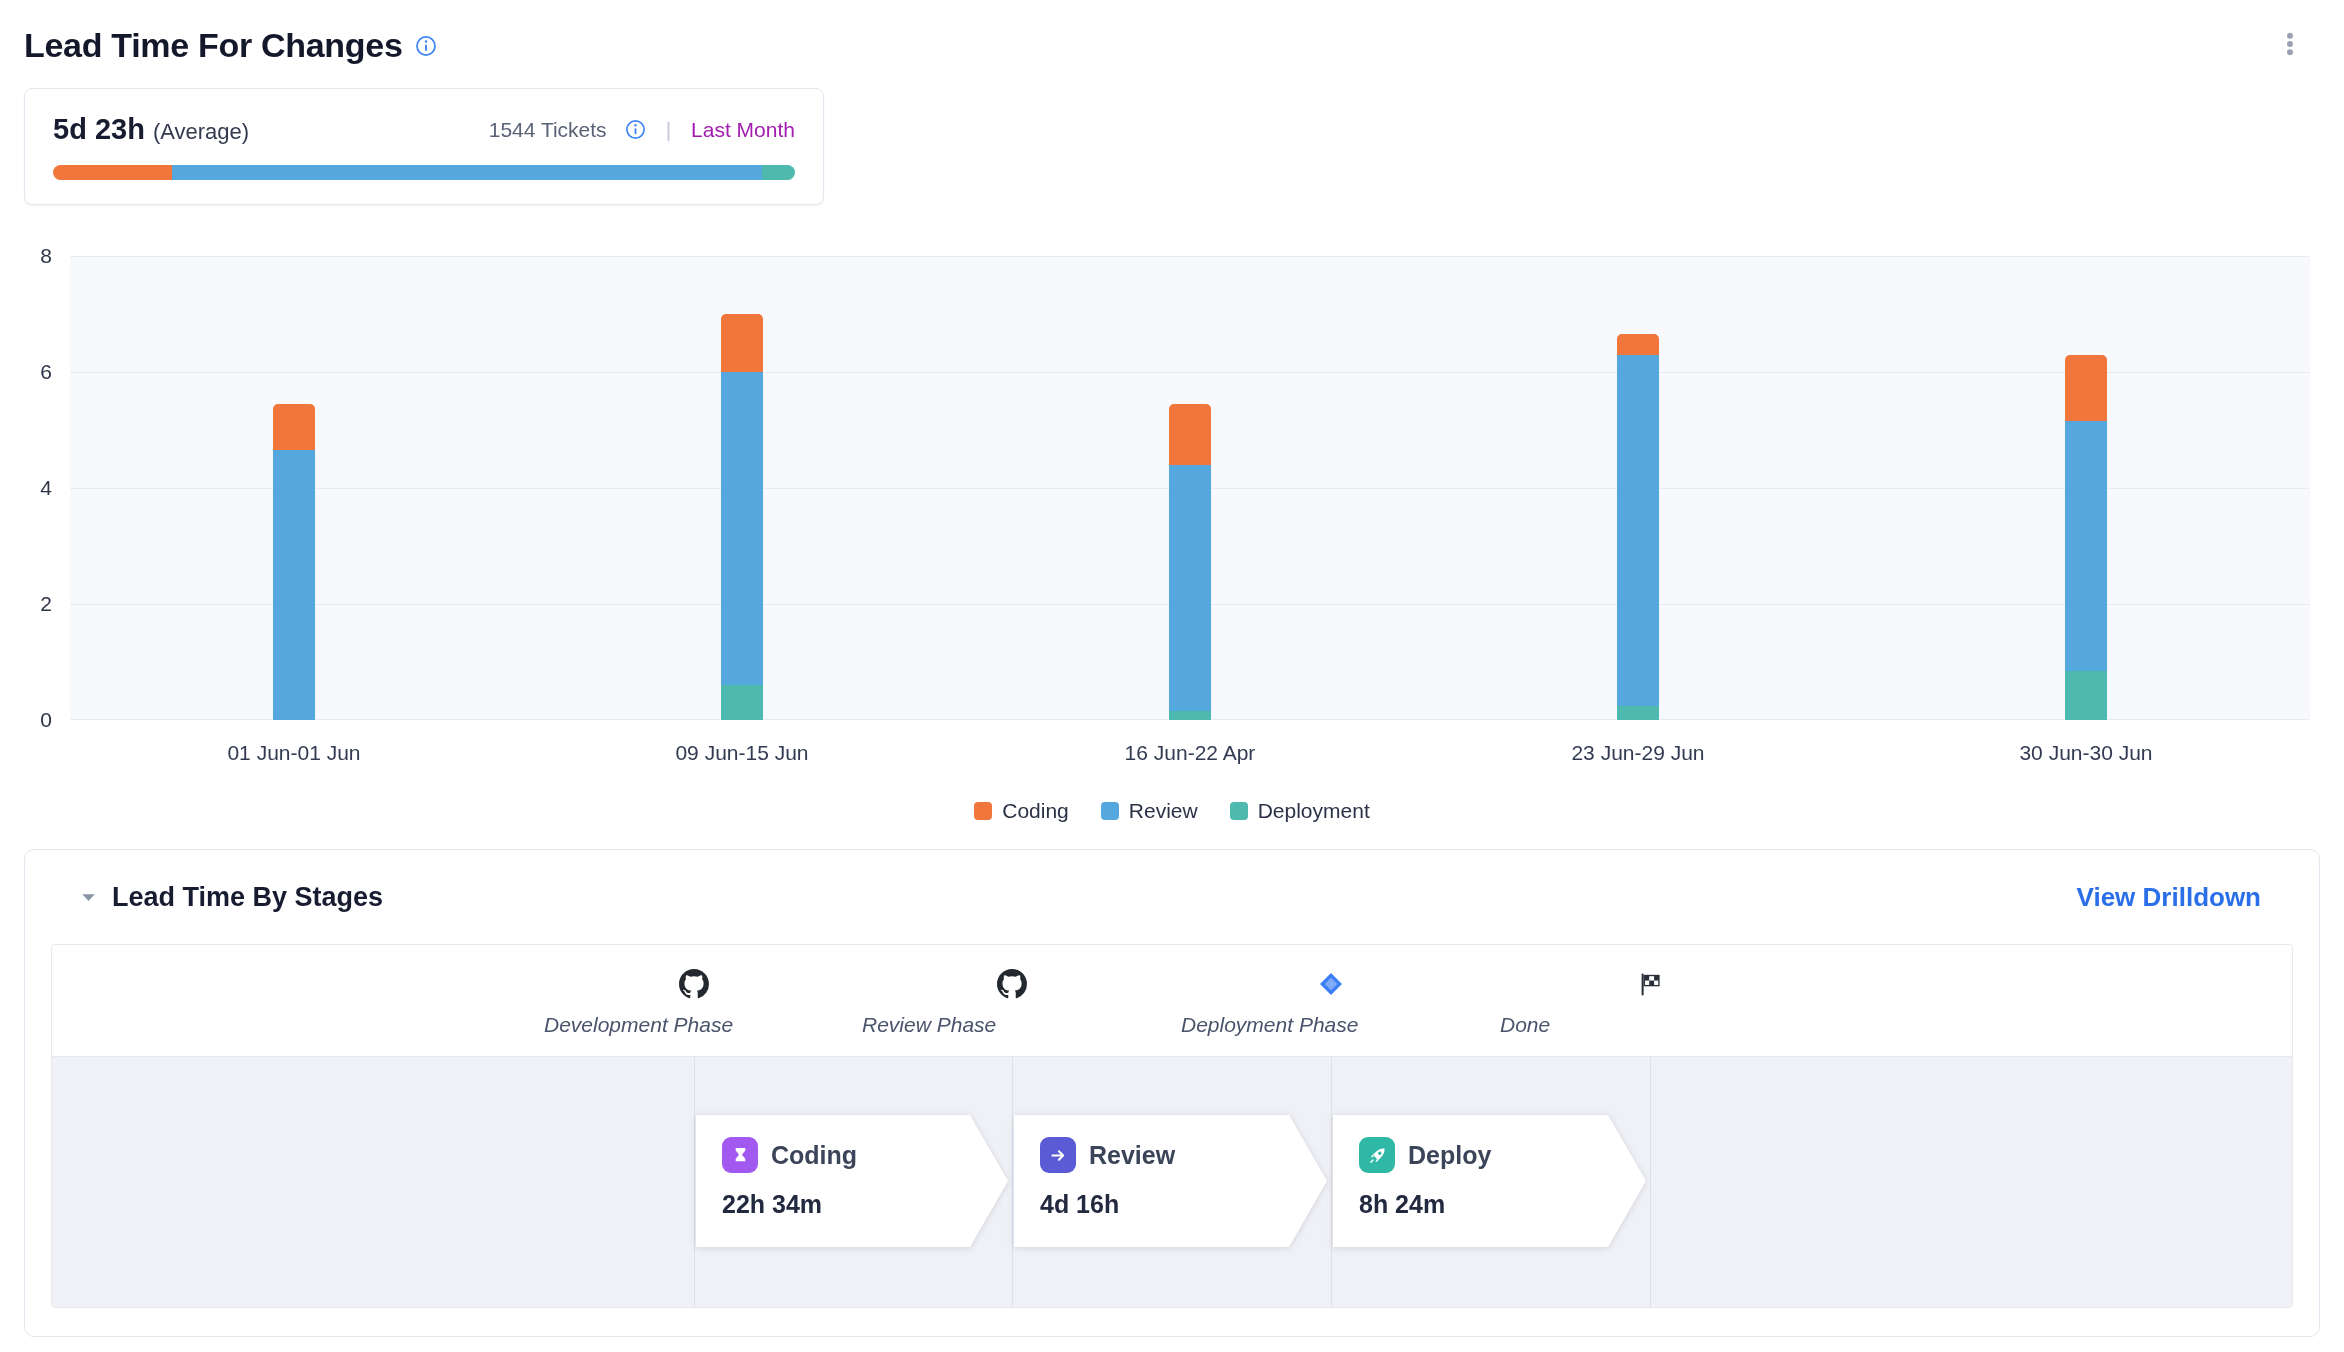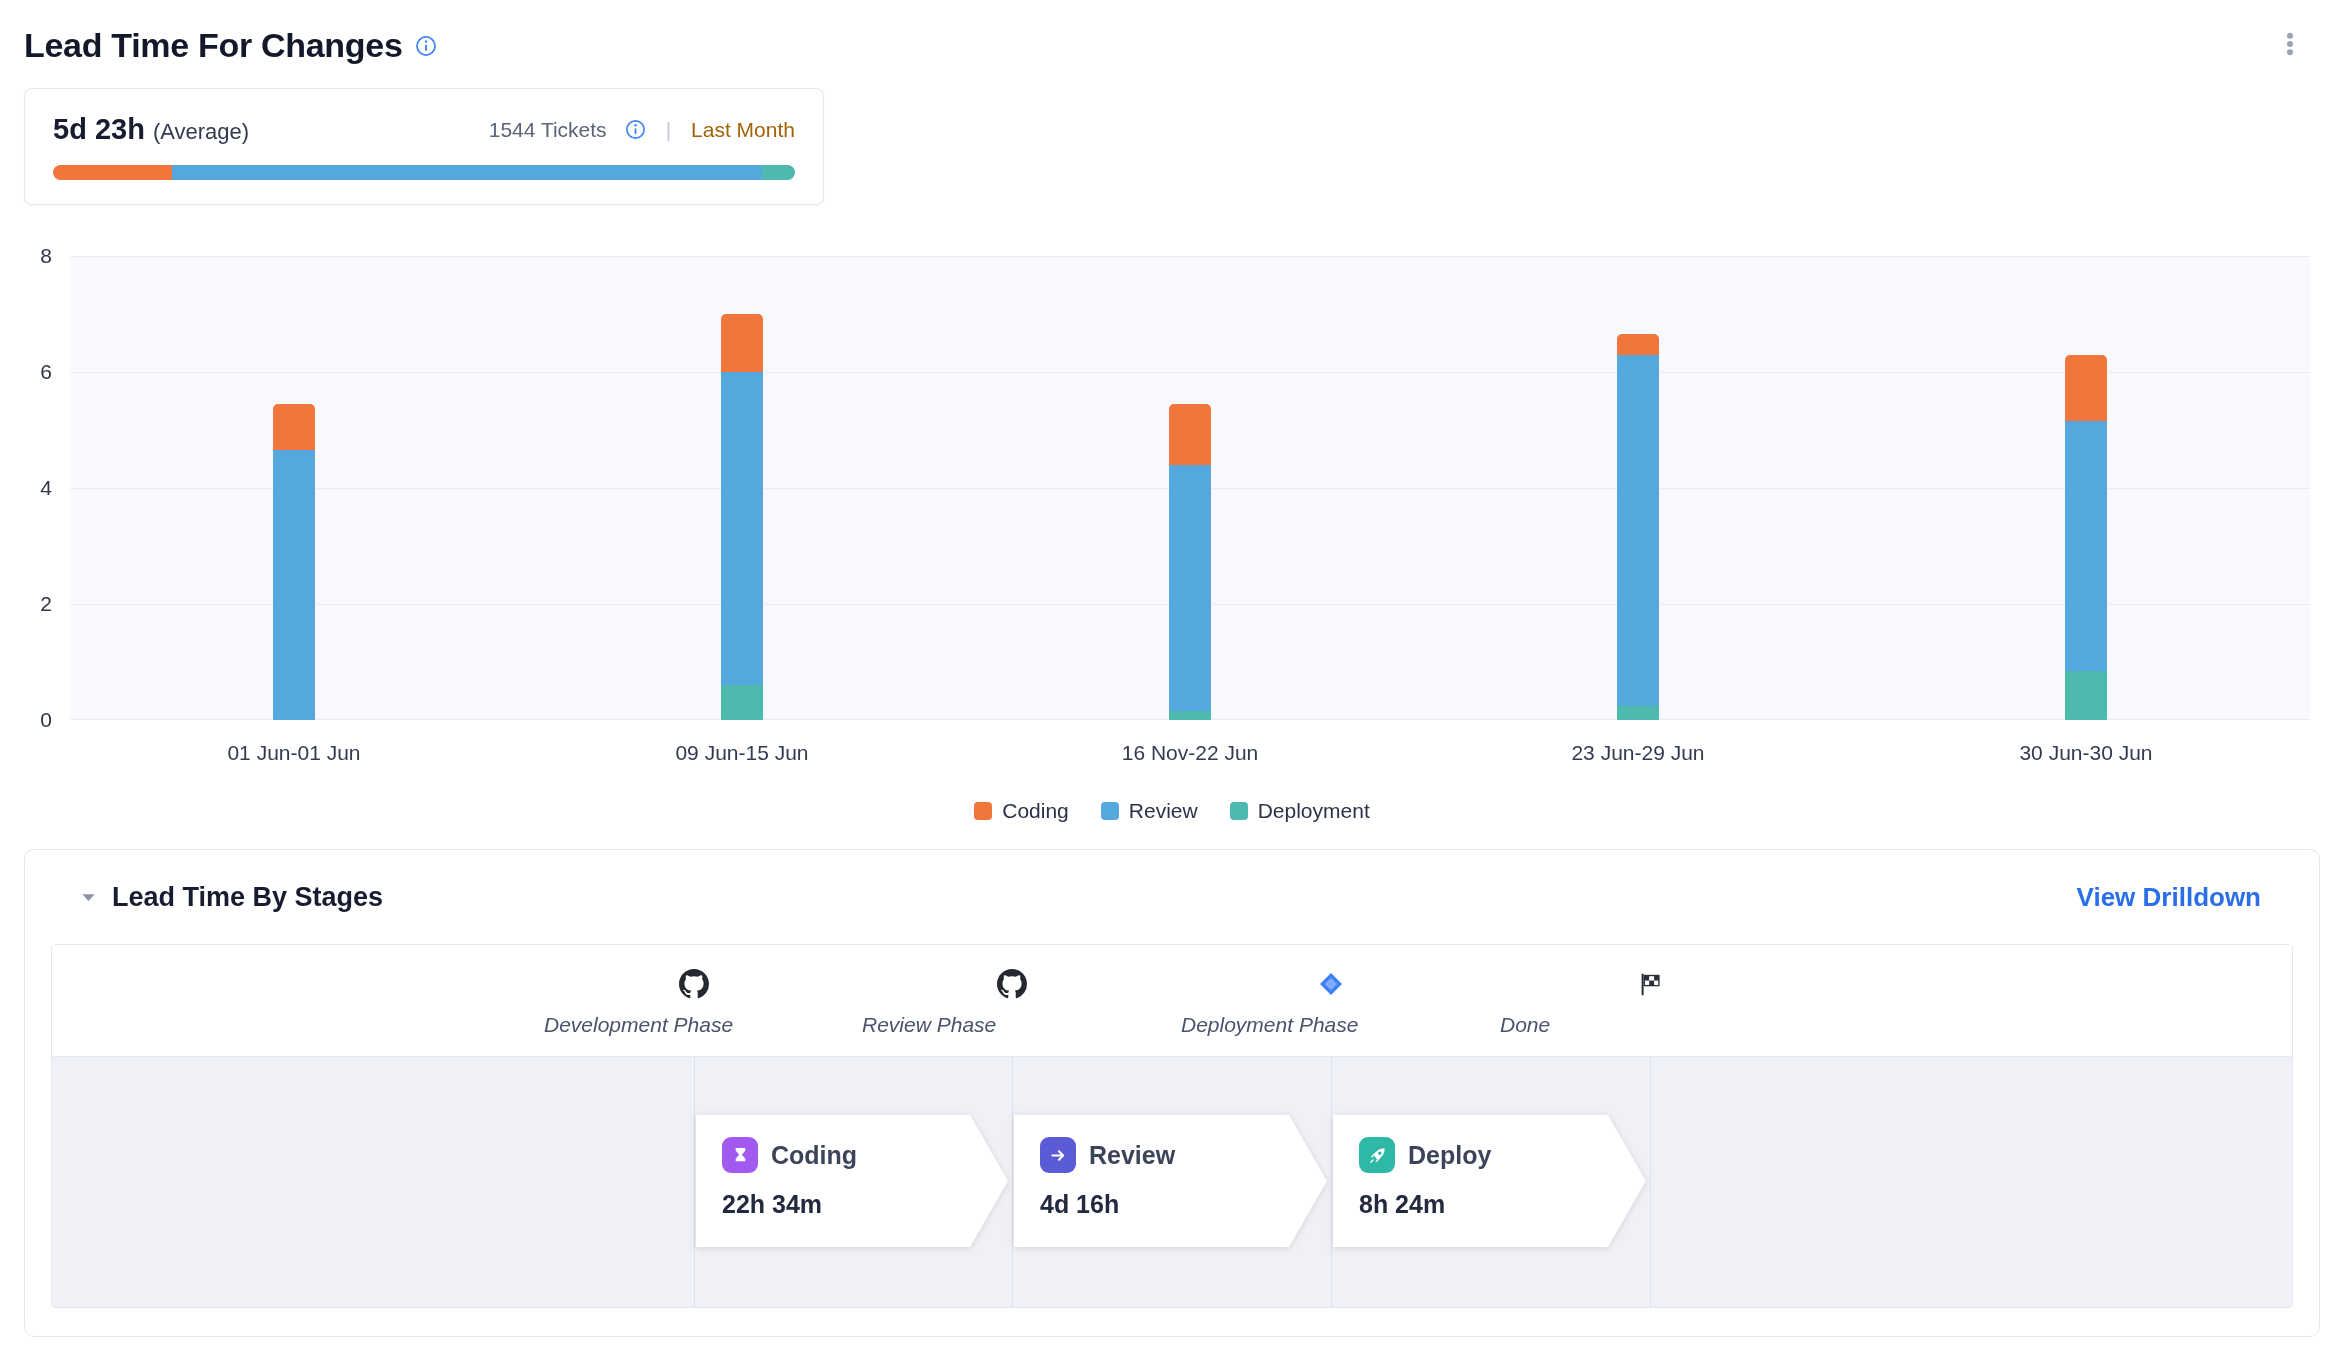--- a/index.html
+++ b/index.html
@@ -21,21 +21,21 @@
   .summary-card {
     margin:22px 0 0 24px; width:800px; border:1px solid #E5E8F0; border-radius:8px;
     padding:24px 28px 24px; box-shadow:0 1px 2px rgba(16,24,40,.05); background:#fff;
   }
   .summary-top { display:flex; justify-content:space-between; align-items:center; }
   .summary-left { display:flex; align-items:baseline; gap:8px; }
   .avg-value { font-size:29px; font-weight:700; color:#171C30; }
   .avg-label { font-size:22px; color:#333A4E; }
   .summary-right { display:flex; align-items:center; gap:18px; font-size:21px; color:#5B6378; }
   .pipe { color:#C2C8D6; margin:0 2px; }
-  .period { color:#a16207; }
+  .period { color:#a21caf; }
   .distribution-bar { margin-top:19px; height:15px; width:100%; border-radius:8px; overflow:hidden; display:flex; background:#eef0f4; }
   .dist-seg { height:100%; }
 
   
   .chart { position:relative; height:600px; margin-top:36px; width:100%; }
   .plot { position:absolute; left:70px; right:34px; top:15px; height:464px; background:#F8F9FC; }
   .gridline { position:absolute; left:0; right:0; height:1px; background:#E9EBF1; }
   .ytick { position:absolute; left:0; width:52px; text-align:right; font-size:21px; color:#2F3548; line-height:26px; }
   .bar { position:absolute; bottom:0; width:42px; display:flex; flex-direction:column; cursor:pointer; }
   .bar-seg { width:100%; }
@@ -168,21 +168,21 @@
           <span class="legend-label">Deployment</span>
         </div>
       </div>
   <div class="ytick" style="top: 466px;">0</div>
       <div class="ytick" style="top: 350px;">2</div>
       <div class="ytick" style="top: 234px;">4</div>
       <div class="ytick" style="top: 118px;">6</div>
       <div class="ytick" style="top: 2px;">8</div>
       <div class="xtick" style="left: 70px; width: 448px;">01 Jun-01 Jun</div>
       <div class="xtick" style="left: 518px; width: 448px;">09 Jun-15 Jun</div>
-      <div class="xtick" style="left: 966px; width: 448px;">16 Nov-22 Jun</div>
+      <div class="xtick" style="left: 966px; width: 448px;">16 Jun-22 Apr</div>
       <div class="xtick" style="left: 1414px; width: 448px; text-align: center;">23 Jun-29 Jun</div>
       <div class="xtick" style="left: 1862px; width: 448px;">30 Jun-30 Jun</div>
     </div>
 
   <div class="stages-panel">
     <div class="stages-header">
       <span class="collapse-caret">
         <svg viewBox="0 0 16 16" width="19" height="19" fill="#8A94A6">
             <path d="M2.8 5.2h10.4L8 11z"></path>
           </svg>

